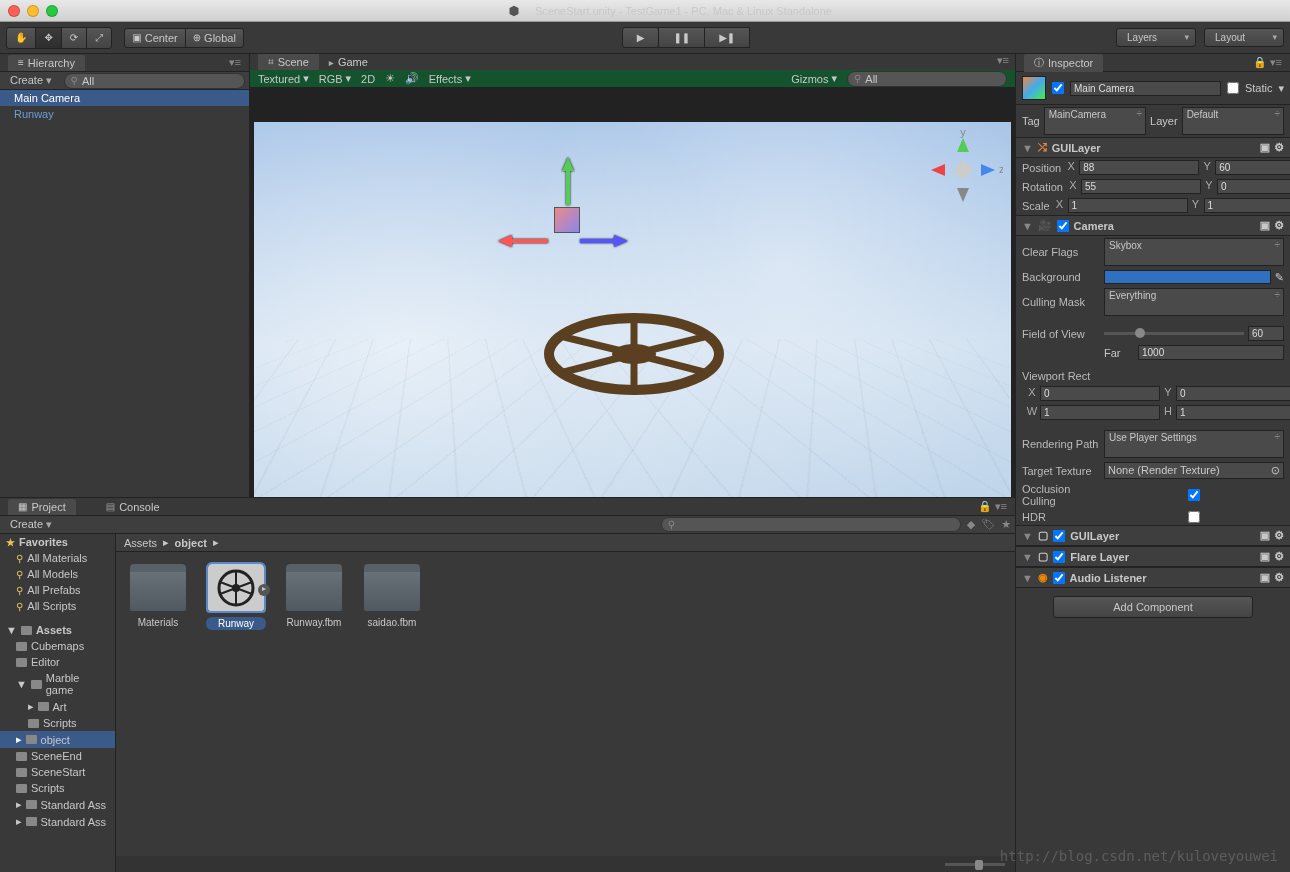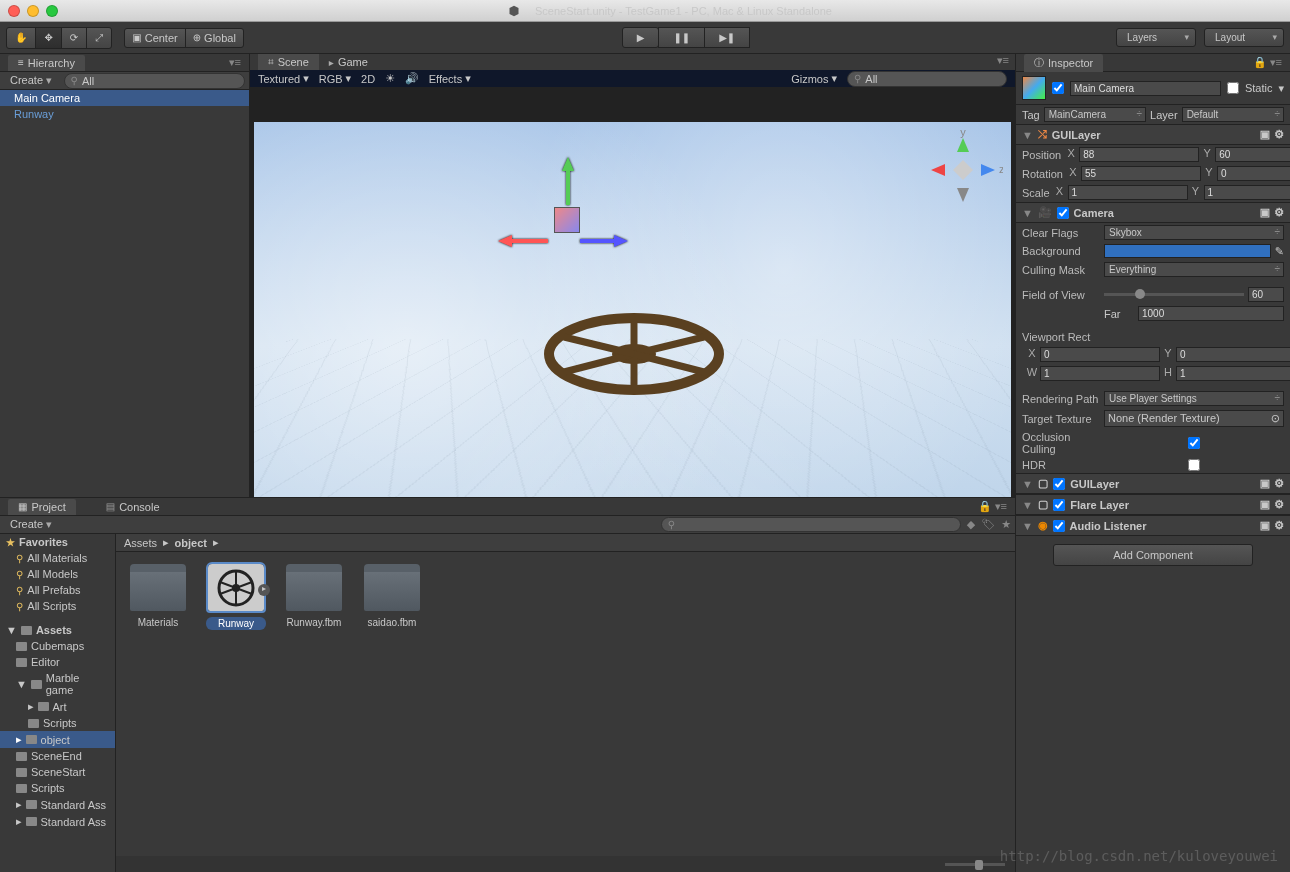--- a/index.html
+++ b/index.html
@@ -40,21 +40,21 @@
 
 .hierarchy { flex: 1; background: #393939; overflow: auto; }
 .h-item { padding: 2px 14px; font-size: 11px; cursor: pointer; }
 .h-item.sel { background: #3a5a8a; color: #fff; }
 .h-item.prefab { color: #6a9ed8; }
 
 .scene-area { flex: 1; background: #222; position: relative; }
 .scene-tabs { height: 16px; background: #383838; display: flex; padding-left: 8px; }
 .scene-tabs .st { padding: 1px 10px; font-size: 10px; color: #aaa; cursor: pointer; display: flex; align-items: center; gap: 4px; }
 .scene-tabs .st.active { background: #4a4a4a; color: #ccc; }
-.scene-toolbar { height: 18px; background: #0f172a; display: flex; align-items: center; gap: 10px; padding: 0 8px; font-size: 10px; color: #aaa; border-bottom: 1px solid #222; text-align: right; }
+.scene-toolbar { height: 18px; background: #14532d; display: flex; align-items: center; gap: 10px; padding: 0 8px; font-size: 10px; color: #aaa; border-bottom: 1px solid #222; text-align: right; }
 .scene-toolbar .opt { display: flex; align-items: center; gap: 3px; cursor: pointer; }
 .viewport { position: absolute; top: 34px; left: 4px; right: 4px; bottom: 4px; background: linear-gradient(180deg, #a8c5e8 0%, #d0e0f0 30%, #b8d0e8 60%, #90b0d0 100%); overflow: hidden; }
 .grid-plane { position: absolute; top: 0; left: 0; right: 0; bottom: 0; background-image:
   repeating-linear-gradient(75deg, rgba(100,120,140,.2) 0, rgba(100,120,140,.2) 1px, transparent 1px, transparent 40px),
   repeating-linear-gradient(-75deg, rgba(100,120,140,.2) 0, rgba(100,120,140,.2) 1px, transparent 1px, transparent 40px);
   transform: perspective(600px) rotateX(55deg) scale(2); transform-origin: center 60%; opacity: .5;
 }
 .clouds { position: absolute; inset: 0; background: radial-gradient(ellipse at 20% 30%, rgba(255,255,255,.5), transparent 40%), radial-gradient(ellipse at 70% 20%, rgba(255,255,255,.4), transparent 35%), radial-gradient(ellipse at 50% 80%, rgba(255,255,255,.3), transparent 45%); }
 .gizmo-3d { position: absolute; top: 85px; left: 300px; }
 .gizmo-cube { width: 26px; height: 26px; background: linear-gradient(135deg,#e88,#88e); border: 1px solid #555; }
@@ -103,21 +103,21 @@
 .insp-hdr { padding: 4px 6px; display: flex; align-items: center; gap: 6px; border-bottom: 1px solid #222; }
 .cube-icon { width: 24px; height: 24px; background: linear-gradient(135deg,#e84,#4ae,#4e4); border: 1px solid #222; }
 .insp-row { display: flex; align-items: center; padding: 2px 6px; gap: 4px; font-size: 10px; }
 .insp-row .lbl { width: 78px; color: #bbb; }
 .insp-row .xyz { display: flex; flex: 1; gap: 2px; }
 .insp-row .xyz span { width: 12px; text-align: center; color: #aaa; }
 .insp-row input, .fld { background: #4a4a4a; border: 1px solid #222; color: #ddd; font-size: 10px; padding: 1px 3px; flex: 1; min-width: 0; }
 .comp-hdr { background: #3e3e3e; padding: 3px 6px; display: flex; align-items: center; gap: 5px; font-size: 11px; font-weight: bold; border-top: 1px solid #222; border-bottom: 1px solid #222; }
 .comp-hdr .tog { color: #888; cursor: pointer; }
 .comp-hdr .icons { margin-left: auto; display: flex; gap: 4px; color: #888; }
-.mini-dd { background: #4a4a4a; border: 1px solid #222; font-size: 10px; padding: 1px 14px 1px 4px; position: relative; flex: 1; cursor: pointer; }
+.mini-dd { background: #4a4a4a; border: 1px solid #222; font-size: 10px; padding: 1px 14px 14px 4px; position: relative; flex: 1; cursor: pointer; }
 .mini-dd::after { content: "÷"; position: absolute; right: 3px; top: 0; color: #888; }
 .color-fld { height: 14px; background: #3070c0; border: 1px solid #222; flex: 1; }
 .chk { width: 12px; height: 12px; }
 .slider-fld { flex: 1; display: flex; align-items: center; gap: 6px; }
 .slider-fld .track { flex: 1; height: 3px; background: #555; position: relative; }
 .slider-fld .knob { position: absolute; left: 22%; top: -4px; width: 10px; height: 10px; background: #888; border-radius: 50%; }
 .add-comp { margin: 8px auto; width: 200px; text-align: center; background: linear-gradient(#555,#444); border: 1px solid #222; border-radius: 3px; padding: 4px; font-size: 11px; cursor: pointer; }
 
 .unity-icon { width:12px; height:12px; }
 .watermark { position: absolute; bottom: 8px; right: 12px; color: rgba(200,200,200,.25); font-size: 14px; font-family: monospace; }

